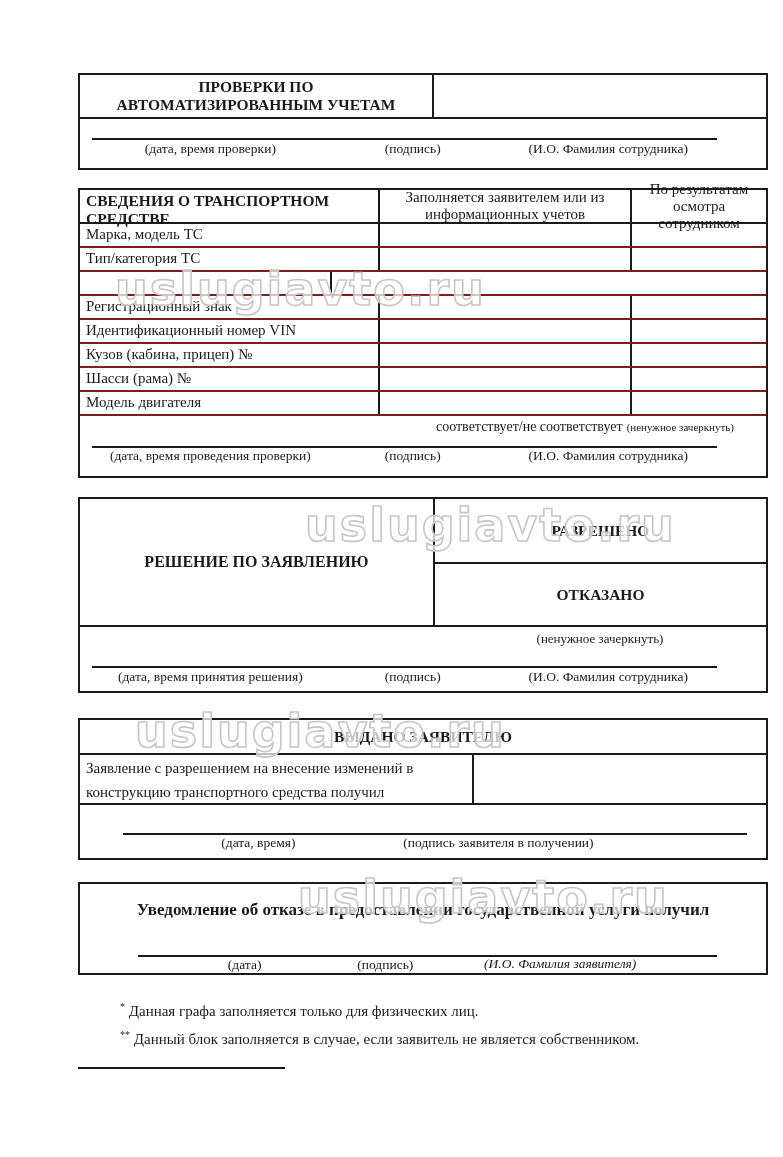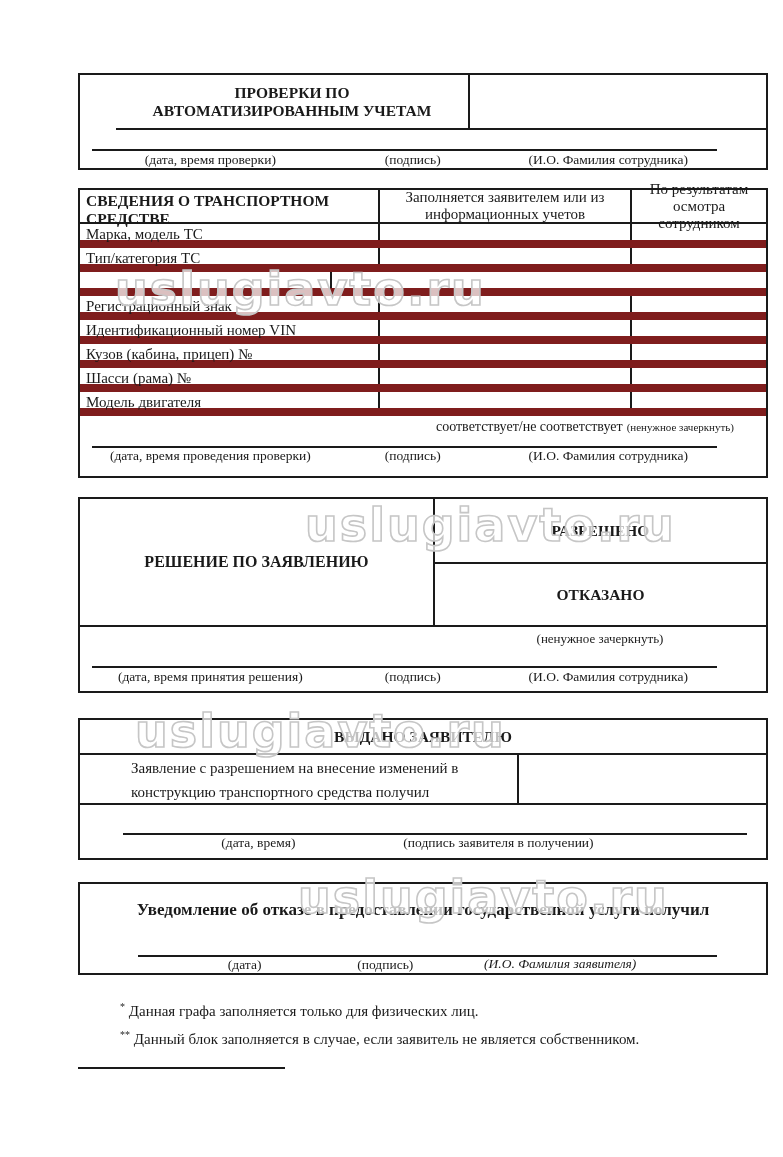--- a/index.html
+++ b/index.html
@@ -12,21 +12,21 @@
   .cellR { border-right:2px solid #1a1a1a; box-sizing:border-box; }
   .cellB { border-bottom:2px solid #1a1a1a; box-sizing:border-box; }
   .bold { font-weight:bold; }
   .ctr { display:flex; align-items:center; justify-content:center; text-align:center; }
   .row { display:flex; }
   
   .sig { position:relative; }
   .sig-line { position:absolute; border-top:2px solid #1a1a1a; height:0; }
   .sig-label { position:absolute; transform:translateX(-50%); font-size:13.5px; white-space:nowrap; }
   
-  .v-row { display:flex; height:24px; border-bottom:8px solid #7f1d1d; box-sizing:border-box; }
+  .v-row { display:flex; height:24px; border-bottom:2px solid #7f1d1d; box-sizing:border-box; }
   .v-row .c1 { width:300px; padding:2px 0 0 6px; font-size:15px; box-sizing:border-box; border-right:2px solid #1a1a1a; }
   .v-row .c2 { width:252px; box-sizing:border-box; border-right:2px solid #1a1a1a; }
   .v-row .c3 { flex:1; }
   
   .wm {
     position:absolute; z-index:5; pointer-events:none;
     font-family:"DejaVu Sans","Liberation Sans",sans-serif; font-weight:bold;
     font-size:46px; letter-spacing:2px; line-height:1;
     color:rgba(255,255,255,0.72);
     -webkit-text-stroke:1.6px #c6c6c6;
@@ -36,21 +36,21 @@
   .foot sup { font-size:10px; }
   .foot .fline { padding-left:42px; text-indent:0; }
   .rule { position:absolute; left:78px; top:1067px; width:207px; height:0; border-top:2px solid #1a1a1a; }
 </style>
 </head>
 <body>
 
 <div class="page">
 
   <div class="tbl" style="top:73px; height:97px;">
-    <div class="row cellB" style="height:55px;margin-left:36px;">
+    <div class="row cellB" style="height:44px;">
       <div class="cellR ctr bold" style="width:354px; font-size:15.5px; padding:0 24px;">ПРОВЕРКИ ПО АВТОМАТИЗИРОВАННЫМ УЧЕТАМ</div>
       <div style="flex:1;"></div>
     </div>
     <div class="sig" style="height:40px;">
       <div class="sig-line" style="left:12px; width:625px; top:19px;"></div>
       <span class="sig-label" style="left:19%;  top:22px;">(дата, время проверки)</span>
       <span class="sig-label" style="left:48.5%;top:22px;">(подпись)</span>
       <span class="sig-label" style="left:77%;  top:22px;">(И.О. Фамилия сотрудника)</span>
     </div>
   </div>
@@ -130,21 +130,21 @@
       <span class="sig-label" style="left:75.8%; top:4px; font-size:13px;">(ненужное зачеркнуть)</span>
       <div class="sig-line" style="left:12px; width:625px; top:39px;"></div>
       <span class="sig-label" style="left:19%;  top:42px;">(дата, время принятия решения)</span>
       <span class="sig-label" style="left:48.5%;top:42px;">(подпись)</span>
       <span class="sig-label" style="left:77%;  top:42px;">(И.О. Фамилия сотрудника)</span>
     </div>
   </div>
 
   <div class="tbl" style="top:718px; height:142px;">
     <div class="cellB ctr bold" style="height:35px; font-size:15.5px;">ВЫДАНО ЗАЯВИТЕЛЮ</div>
-    <div class="row cellB" style="height:50px;padding-left:45px;">
+    <div class="row cellB" style="height:50px;">
       <div class="cellR" style="width:394px; font-size:15px; line-height:24px; padding:1px 8px 0 6px;">Заявление с разрешением на внесение изменений в конструкцию транспортного средства получил</div>
       <div style="flex:1;"></div>
     </div>
     <div class="sig" style="height:51px;">
       <div class="sig-line" style="left:43px; width:624px; top:28px;"></div>
       <span class="sig-label" style="left:26%; top:30px;">(дата, время)</span>
       <span class="sig-label" style="left:61%; top:30px;">(подпись заявителя в получении)</span>
     </div>
   </div>
 

